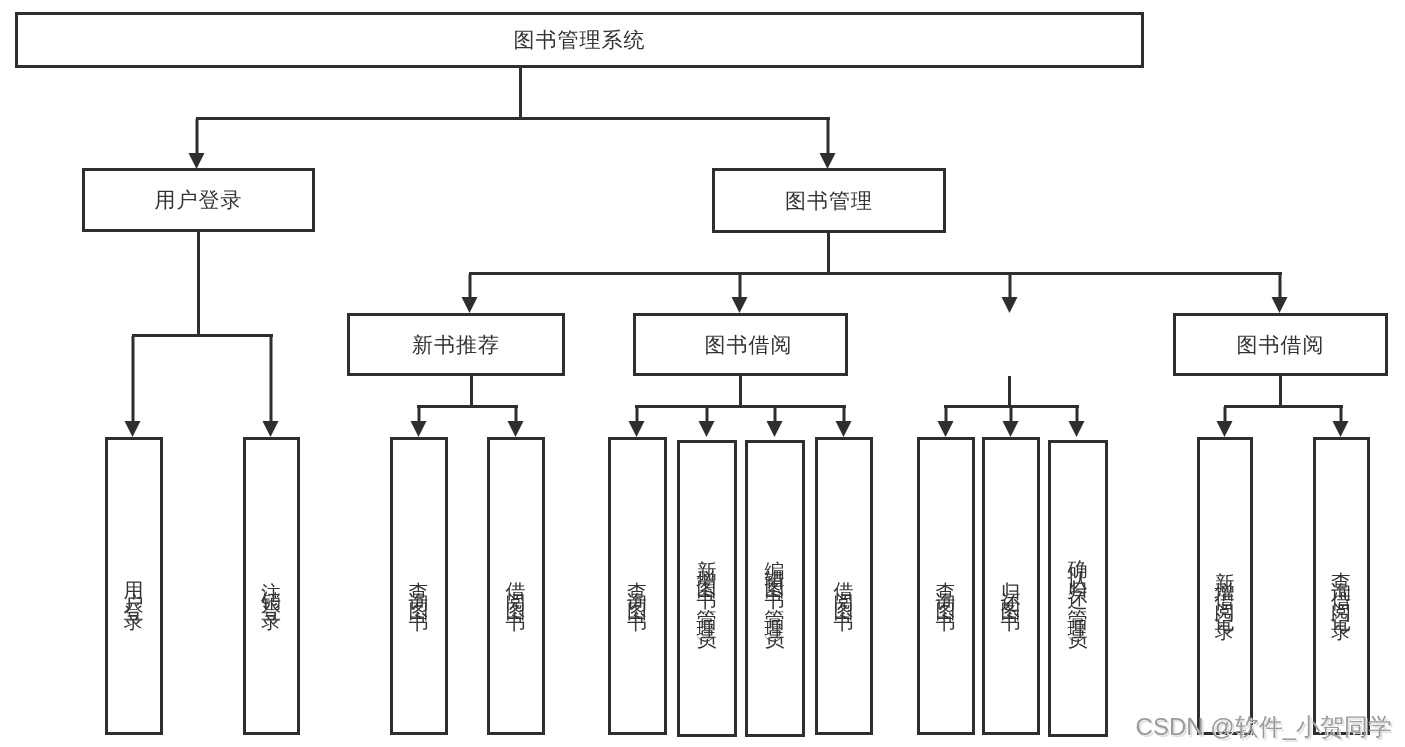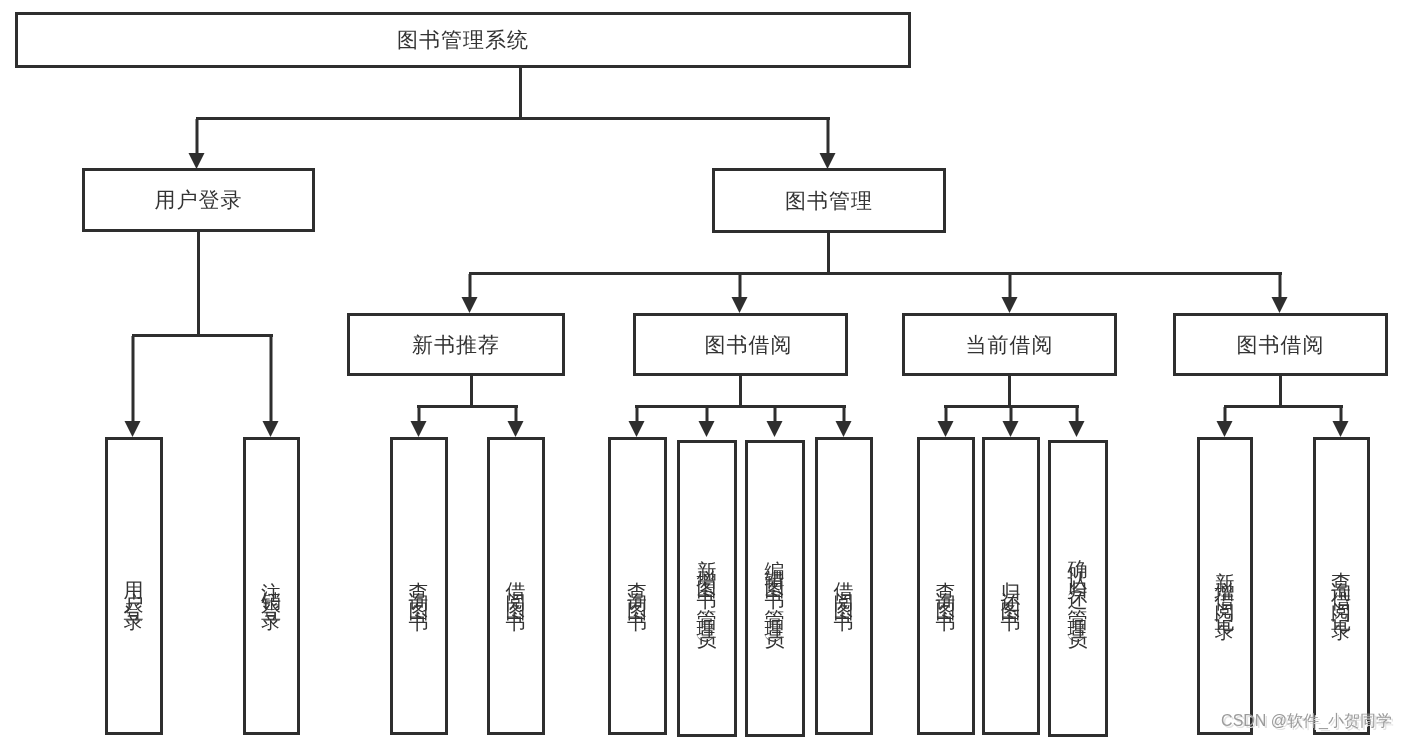--- a/index.html
+++ b/index.html
@@ -42,33 +42,33 @@
     content:"";position:absolute;left:7px;top:0;bottom:15px;width:3px;background:var(--line);
   }
   .arrow::after{
     content:"";position:absolute;left:0;bottom:0;width:0;height:0;
     border-left:8.5px solid transparent;border-right:8.5px solid transparent;
     border-top:16px solid var(--line);
   }
   .watermark{
     position:absolute;
     right:13px;top:711px;
-    font-size:16px;
+    font-size:24px;
     color:var(--wm);
     text-shadow:2px 2px 0 #e2e2e2;
     z-index:10;
     white-space:nowrap;
   }
 </style>
 </head>
 <body>
 
 <div class="stage">
 
-  <div class="box" style="left:15px;top:12px;width:896px;height:56px;">
+  <div class="box" style="left:15px;top:12px;width:1129px;height:56px;">
     <span>图书管理系统</span>
   </div>
 
   <div class="vline" style="left:519px;top:67px;height:52px;"></div>
   <div class="hline" style="left:196px;top:117px;width:634px;"></div>
   <div class="arrow" style="left:197px;top:119px;height:50px;"></div>
   <div class="arrow" style="left:828px;top:119px;height:50px;"></div>
 
   <div class="box" style="left:82px;top:168px;width:233px;height:64px;">
     <span>用户登录</span>
@@ -87,23 +87,20 @@
   <div class="arrow" style="left:470px;top:274px;height:39px;"></div>
   <div class="arrow" style="left:740px;top:274px;height:39px;"></div>
   <div class="arrow" style="left:1010px;top:274px;height:39px;"></div>
   <div class="arrow" style="left:1280px;top:274px;height:39px;"></div>
 
   <div class="box" style="left:347px;top:313px;width:218px;height:63px;">
     <span>新书推荐</span>
   </div>
   <div class="box" style="left:633px;top:313px;width:215px;height:63px;padding-left:16px;">
     <span>图书借阅</span>
-  </div>
-  <div class="box" style="left:902px;top:313px;width:215px;height:63px;">
-    <span>当前借阅</span>
   </div>
   <div class="box" style="left:1173px;top:313px;width:215px;height:63px;">
     <span>图书借阅</span>
   </div>
 
   <div class="vline" style="left:470px;top:376px;height:32px;"></div>
   <div class="hline" style="left:417px;top:405px;width:101px;"></div>
   <div class="arrow" style="left:419px;top:407px;height:30px;"></div>
   <div class="arrow" style="left:516px;top:407px;height:30px;"></div>
 

